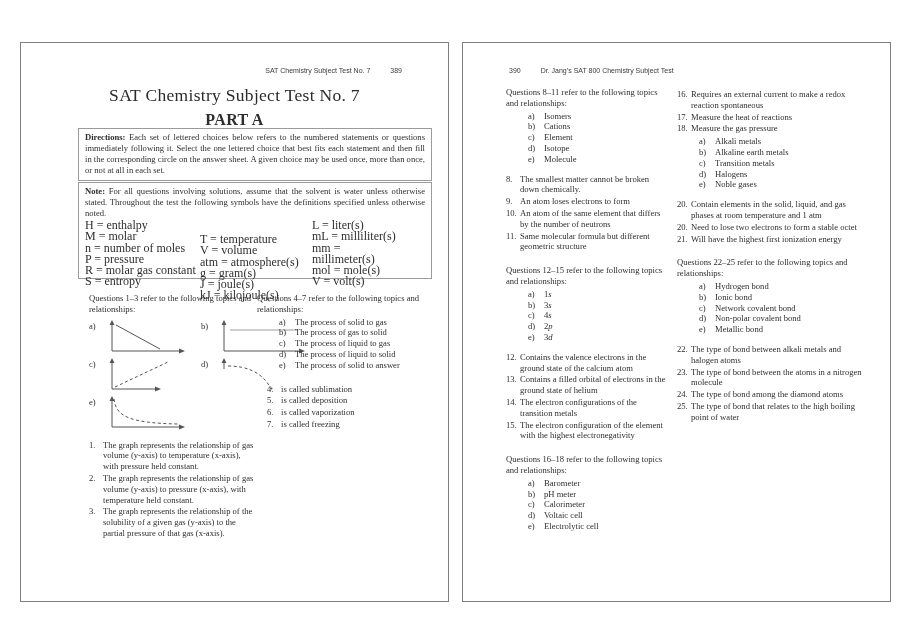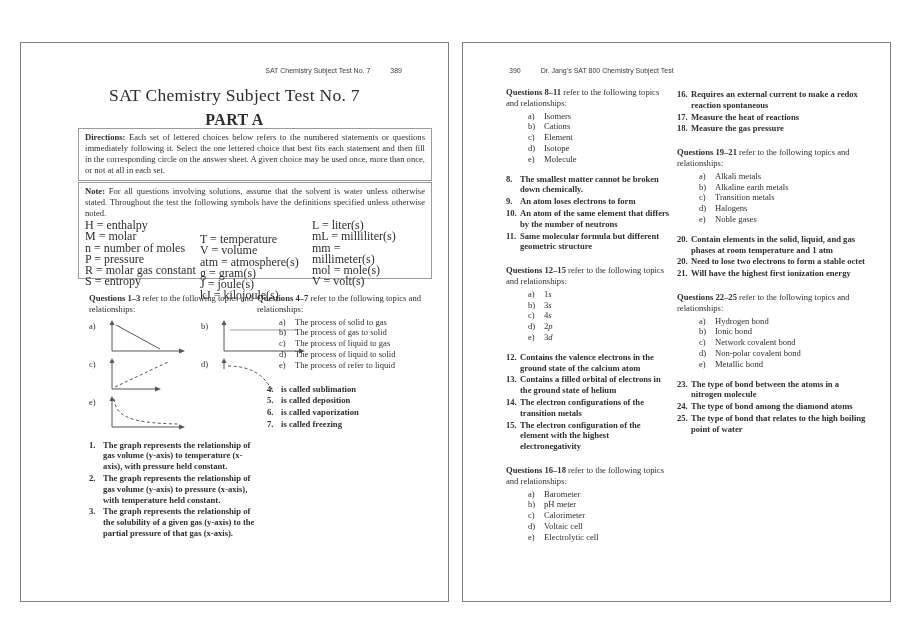--- a/index.html
+++ b/index.html
@@ -44,31 +44,31 @@
 
   
   .col { position:absolute; font-size:8.6px; line-height:10.8px; }
   #lp-col1 { left:68px;  top:250px; width:168px; }
   #lp-col2 { left:236px; top:250px; width:188px; }
   #rp-col1 { left:43px;  top:44px;  width:164px; }
   #rp-col2 { left:214px; top:44px;  width:192px; }
 
   .qhead { margin-top:13px; }
   .col > .qhead:first-child, .qhead.first { margin-top:0; }
-  .qhead b { font-weight:bold;text-align:right; }
+  .qhead b { font-weight:normal;text-align:right; }
 
   .choices { margin:2px 0 0 22px; }
   .choice { display:flex; }
   .choice .cl { width:16px; flex:0 0 16px; }
   .choice .ct { flex:1; }
   .choice .ct i { font-style:italic; }
 
   .qlist { margin-top:9px; }
   #lp-col2 .qlist { margin-left:10px; margin-top:13px; }
-  .q { display:flex; margin-top:1px;font-weight:bold; }
+  .q { display:flex; margin-top:1px; }
   .q .qn { width:14px; flex:0 0 14px; }
   .q .qt { flex:1; }
 
   
   .graph-grid { margin-top:4px; display:grid; grid-template-columns:112px 112px; row-gap:2px; width:230px; }
   .graph { display:flex; align-items:flex-start; }
   .graph .glabel { width:13px; flex:0 0 13px; padding-top:2px; }
   .graph svg { display:block; }
 </style>
 </head>
@@ -221,21 +221,21 @@
         <div class="choice">
           <span class="cl">c)</span>
           <span class="ct">The process of liquid to gas</span>
         </div>
         <div class="choice">
           <span class="cl">d)</span>
           <span class="ct">The process of liquid to solid</span>
         </div>
         <div class="choice">
           <span class="cl">e)</span>
-          <span class="ct">The process of refer to liquid</span>
+          <span class="ct">The process of solid to answer</span>
         </div>
       </div>
     <div class="qlist">
         <div class="q">
           <span class="qn">4.</span>
           <span class="qt">is called sublimation</span>
         </div>
         <div class="q">
           <span class="qn">5.</span>
           <span class="qt">is called deposition</span>
@@ -374,21 +374,20 @@
         </div>
         <div class="q">
           <span class="qn">17.</span>
           <span class="qt">Measure the heat of reactions</span>
         </div>
         <div class="q">
           <span class="qn">18.</span>
           <span class="qt">Measure the gas pressure</span>
         </div>
       </div>
-      <p class="qhead"><b>Questions 19–21</b><span> refer to the following topics and relationships:</span></p>
       <div class="choices">
         <div class="choice">
           <span class="cl">a)</span>
           <span class="ct">Alkali metals</span>
         </div>
         <div class="choice">
           <span class="cl">b)</span>
           <span class="ct">Alkaline earth metals</span>
         </div>
         <div class="choice">
@@ -436,20 +435,24 @@
           <span class="cl">d)</span>
           <span class="ct">Non-polar covalent bond</span>
         </div>
         <div class="choice">
           <span class="cl">e)</span>
           <span class="ct">Metallic bond</span>
         </div>
       </div>
       <div class="qlist">
         <div class="q">
+          <span class="qn">22.</span>
+          <span class="qt">The type of bond between alkali metals and halogen atoms</span>
+        </div>
+        <div class="q">
           <span class="qn">23.</span>
           <span class="qt">The type of bond between the atoms in a nitrogen molecule</span>
         </div>
         <div class="q">
           <span class="qn">24.</span>
           <span class="qt">The type of bond among the diamond atoms</span>
         </div>
         <div class="q">
           <span class="qn">25.</span>
           <span class="qt">The type of bond that relates to the high boiling point of water</span>

